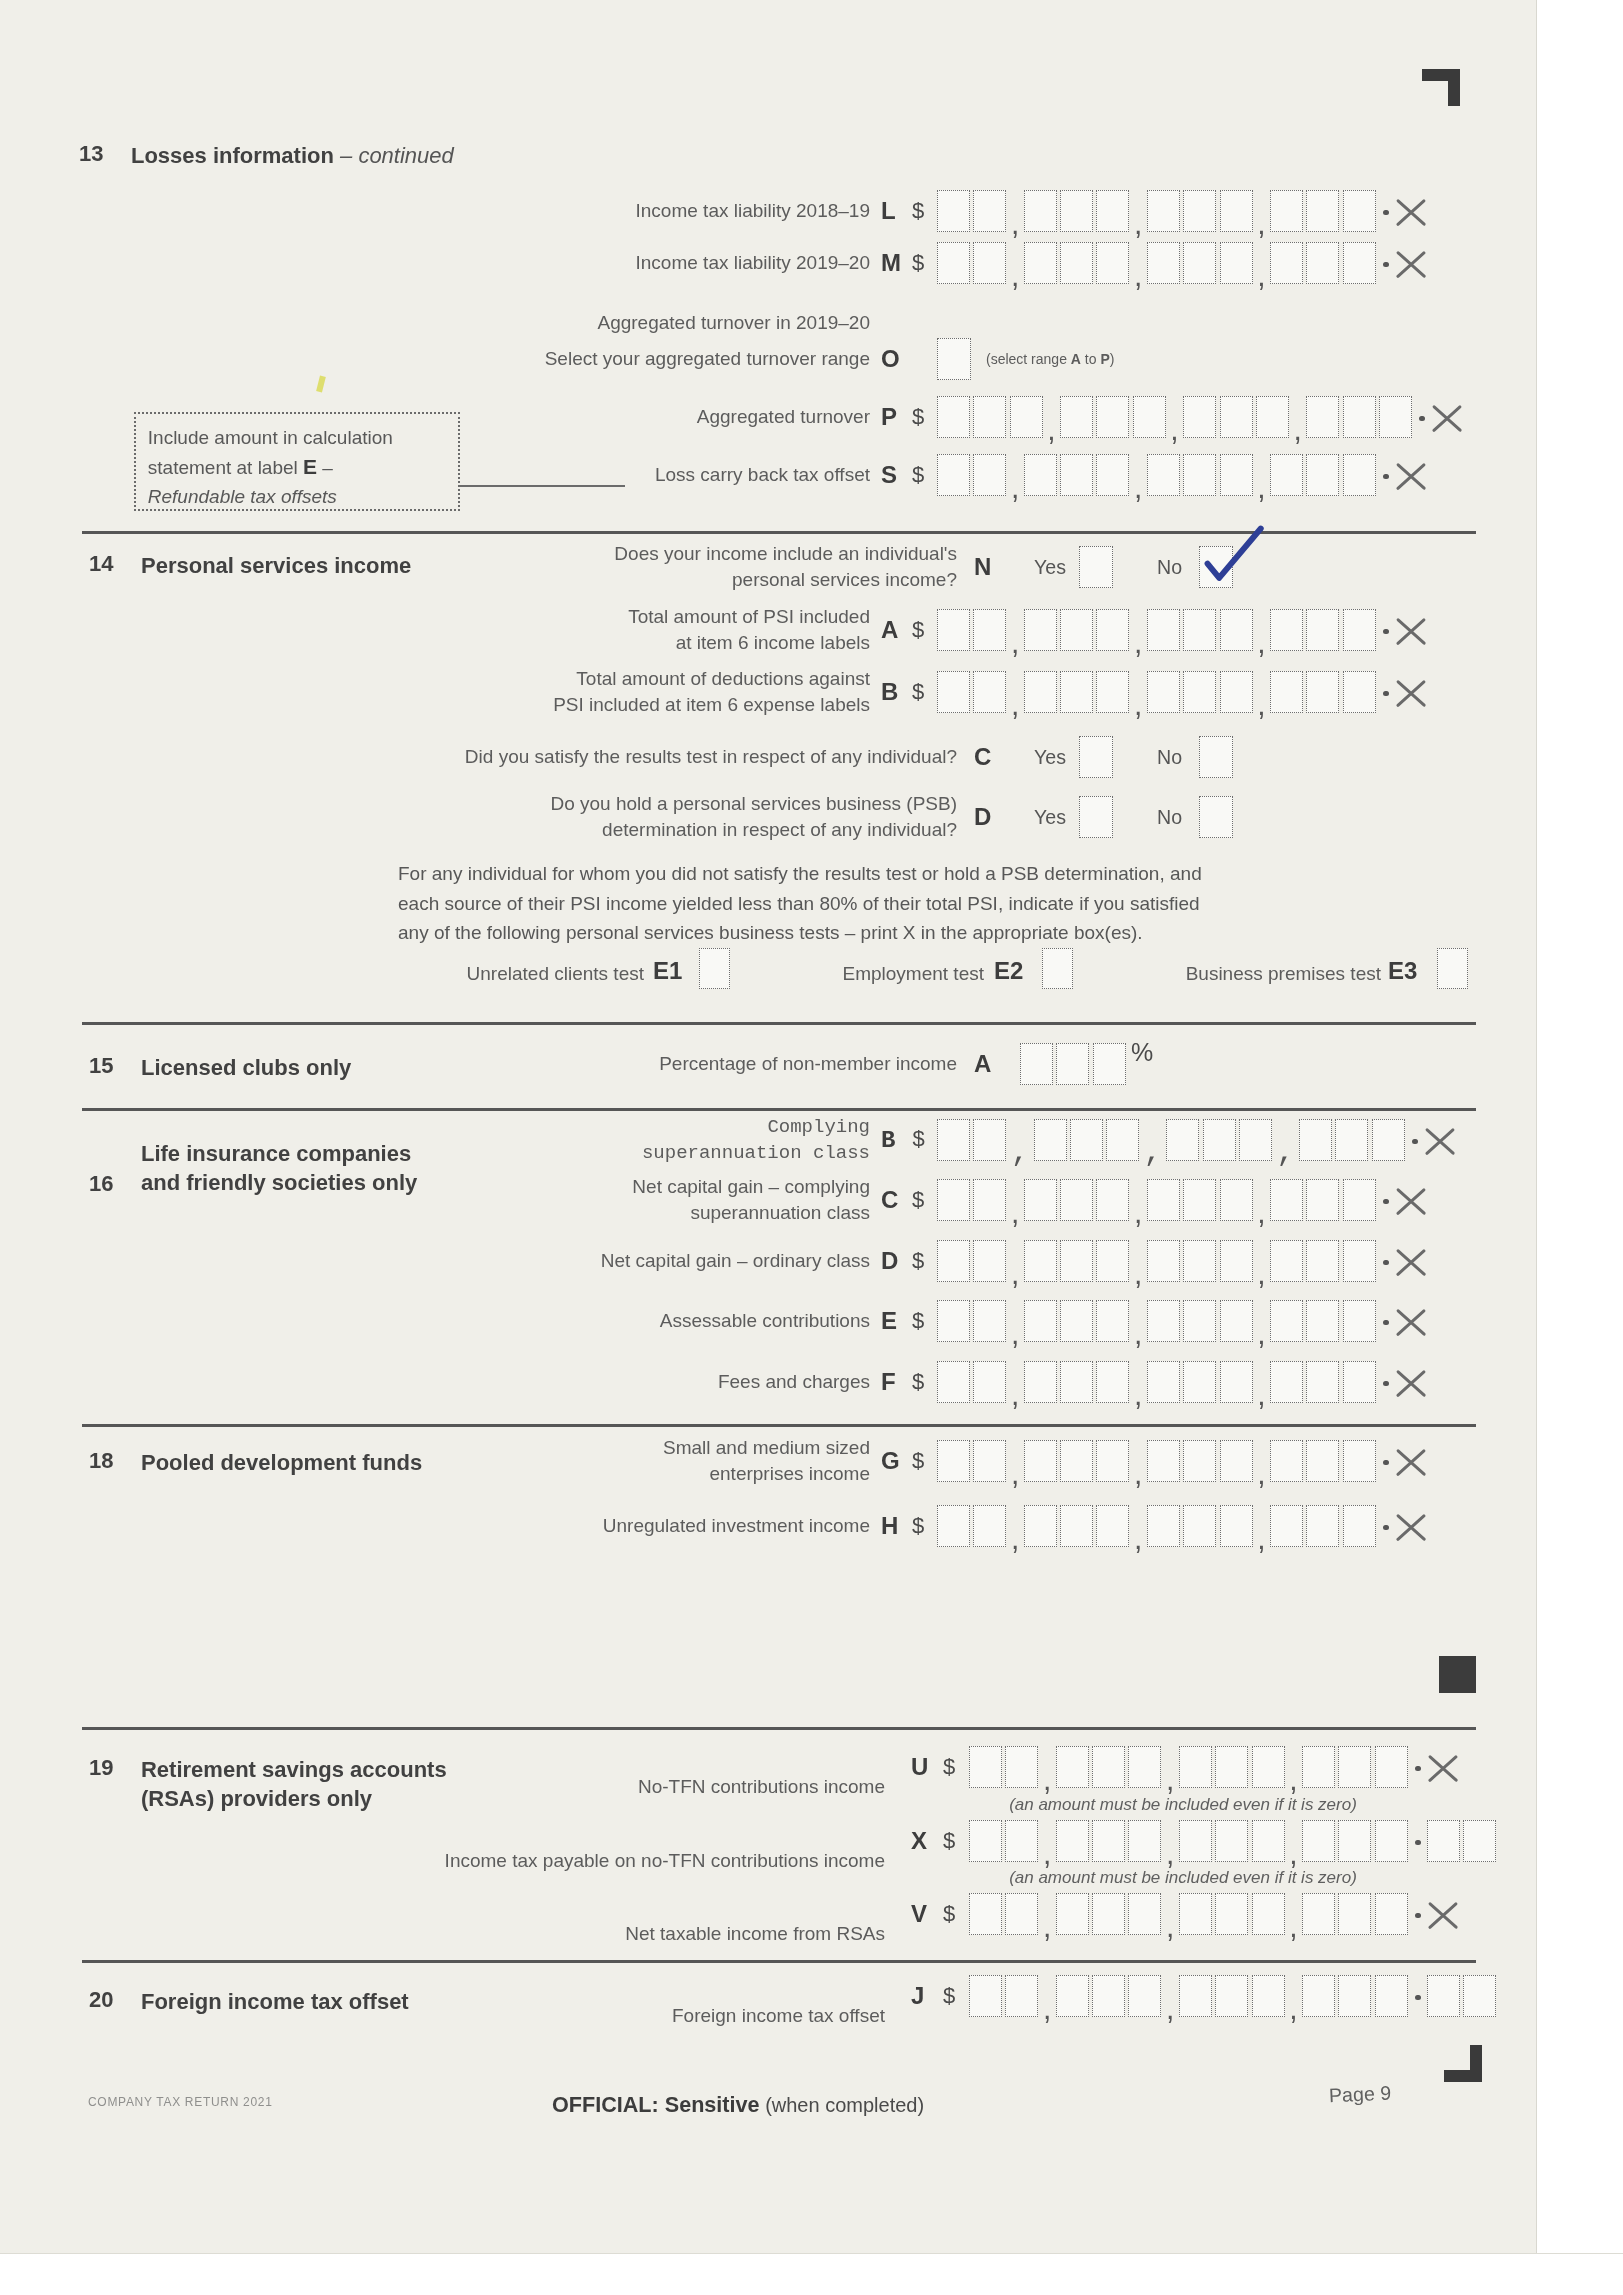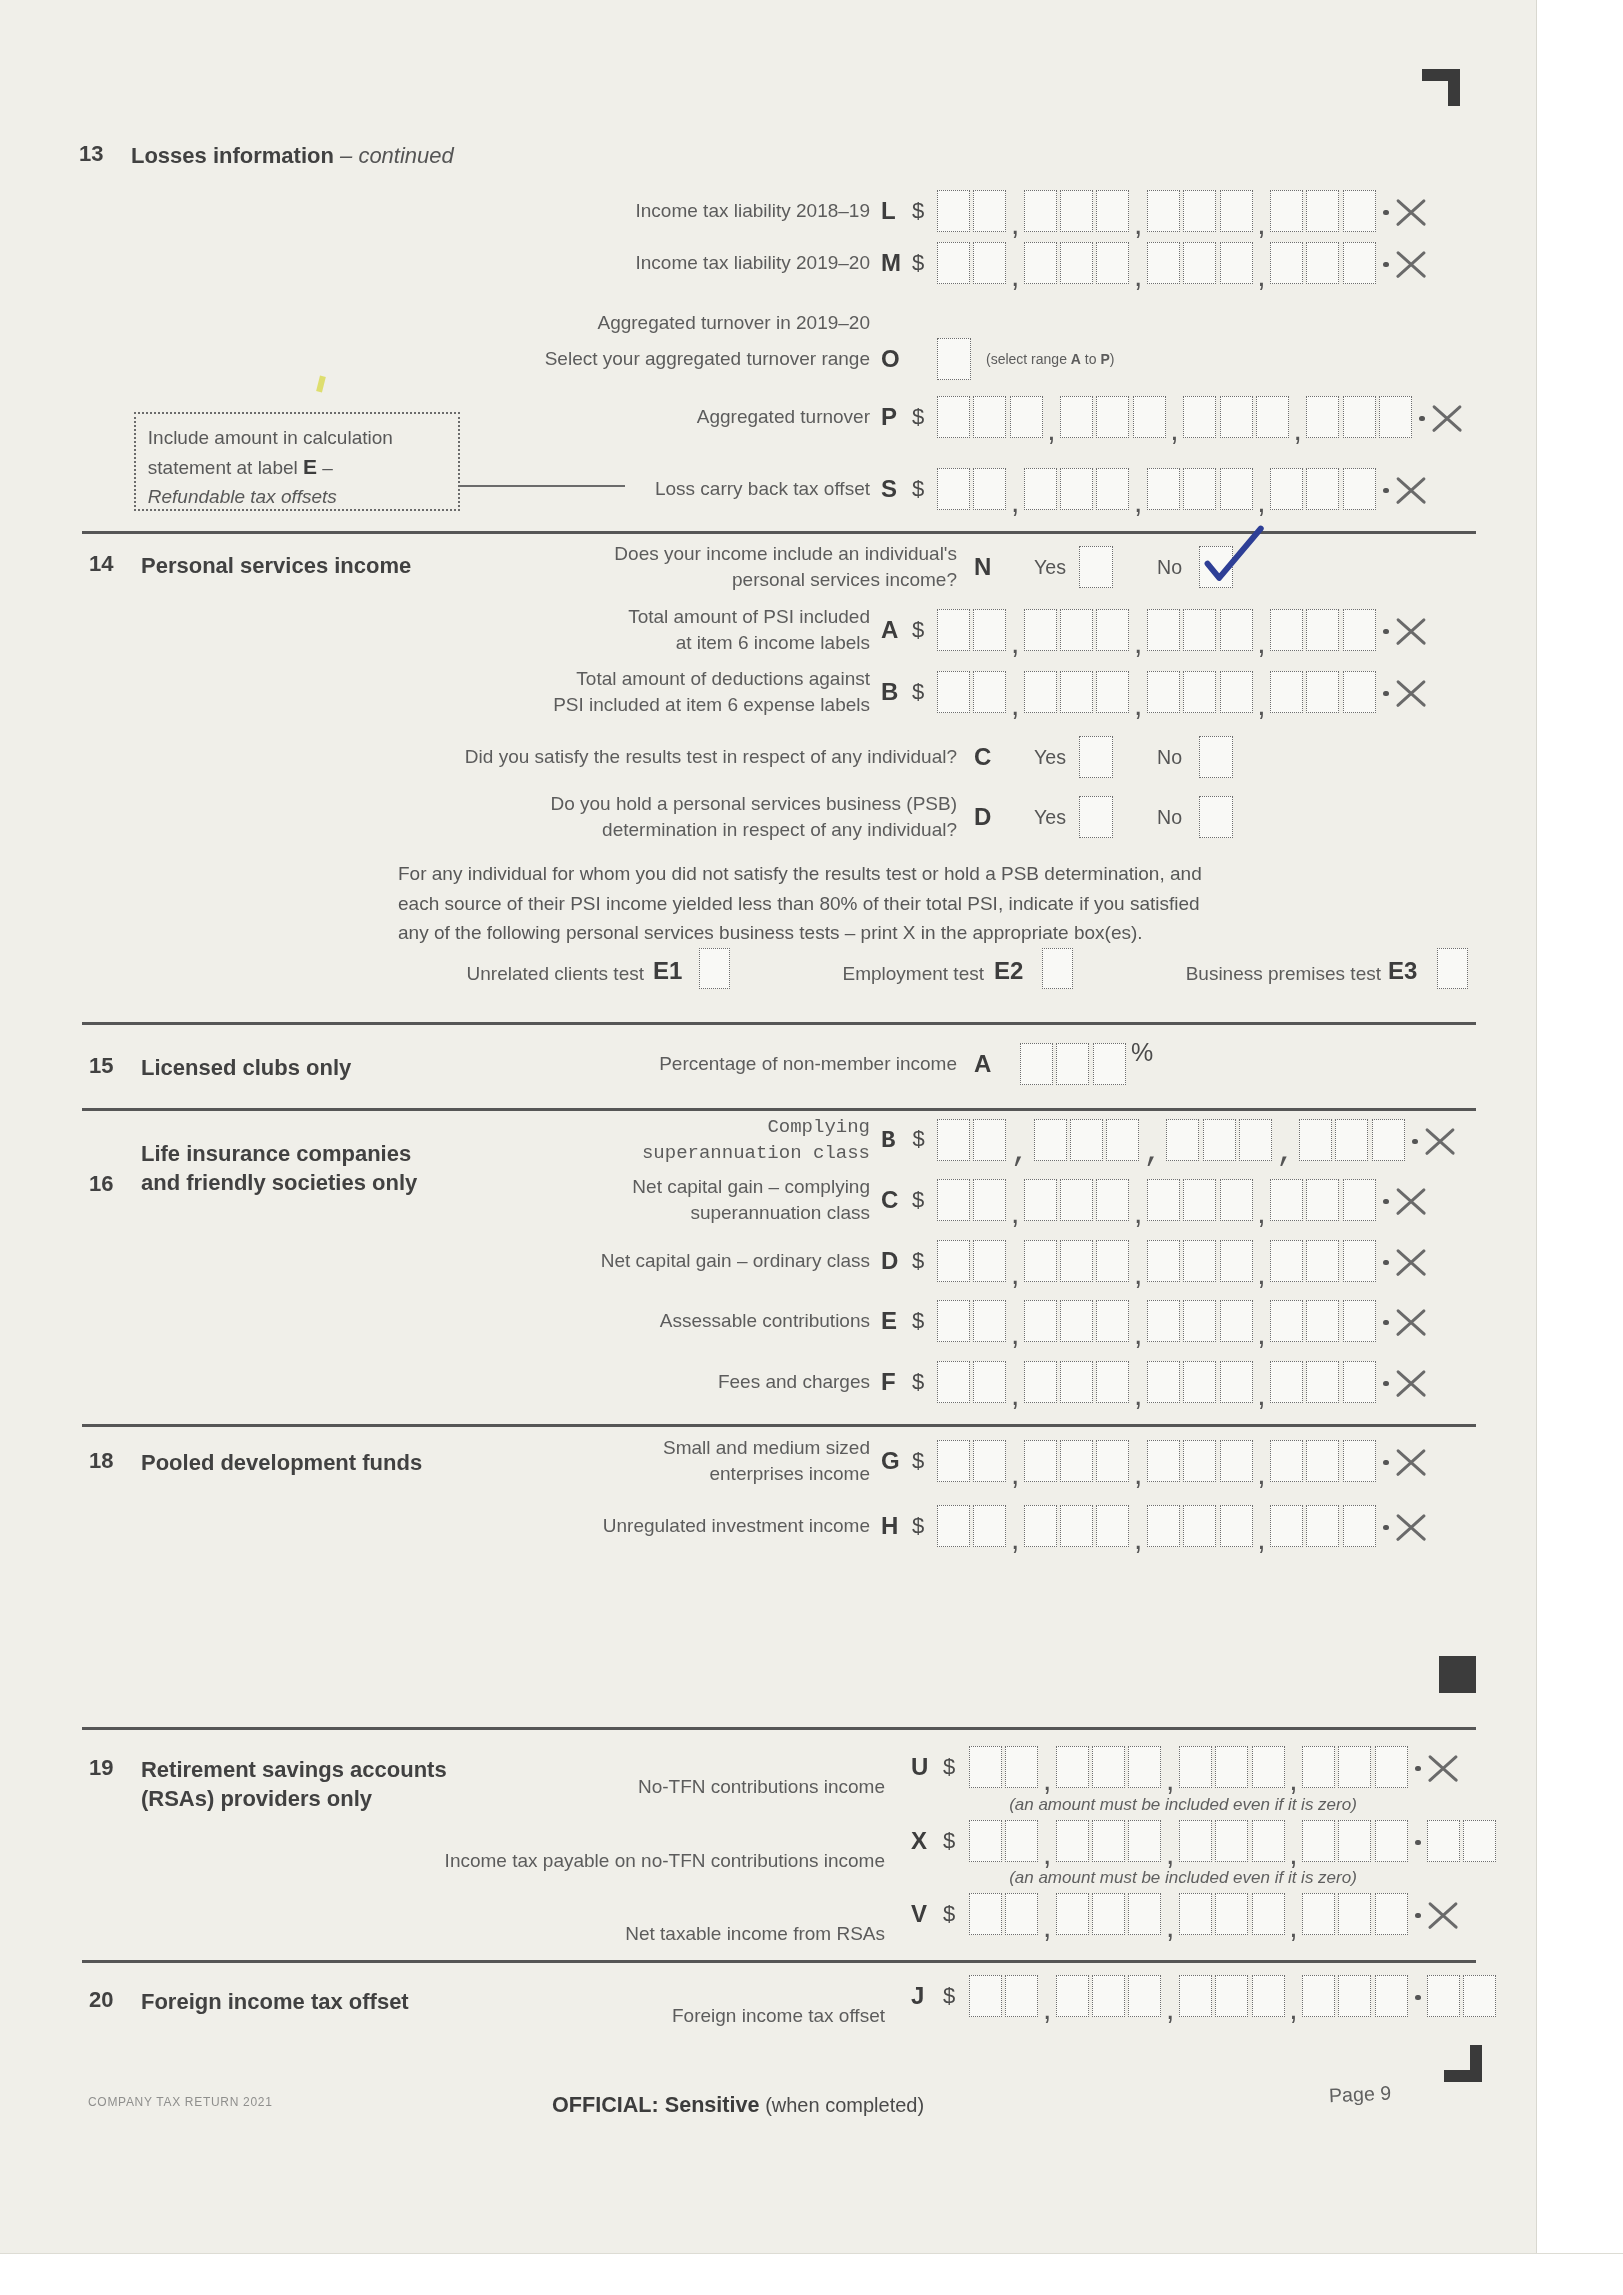--- a/index.html
+++ b/index.html
@@ -205,21 +205,21 @@
           <span class="cell"></span>
         </span>
         <span class="dot"></span>
         <span class="xmark">
           <i></i>
           <i></i>
         </span>
       </div>
   </div>
 
-  <div class="amt-row" style="top:468px;text-decoration:underline;">
+  <div class="amt-row" style="top:454px;text-decoration:underline;">
     <div class="lbl">Loss carry back tax offset</div>
     <b class="letter">S</b>
     <span class="dollar">$</span>
     <div class="boxes">
         <span class="grp">
           <span class="cell"></span>
           <span class="cell"></span>
         </span>
         <span class="comma">,</span>
         <span class="grp">

